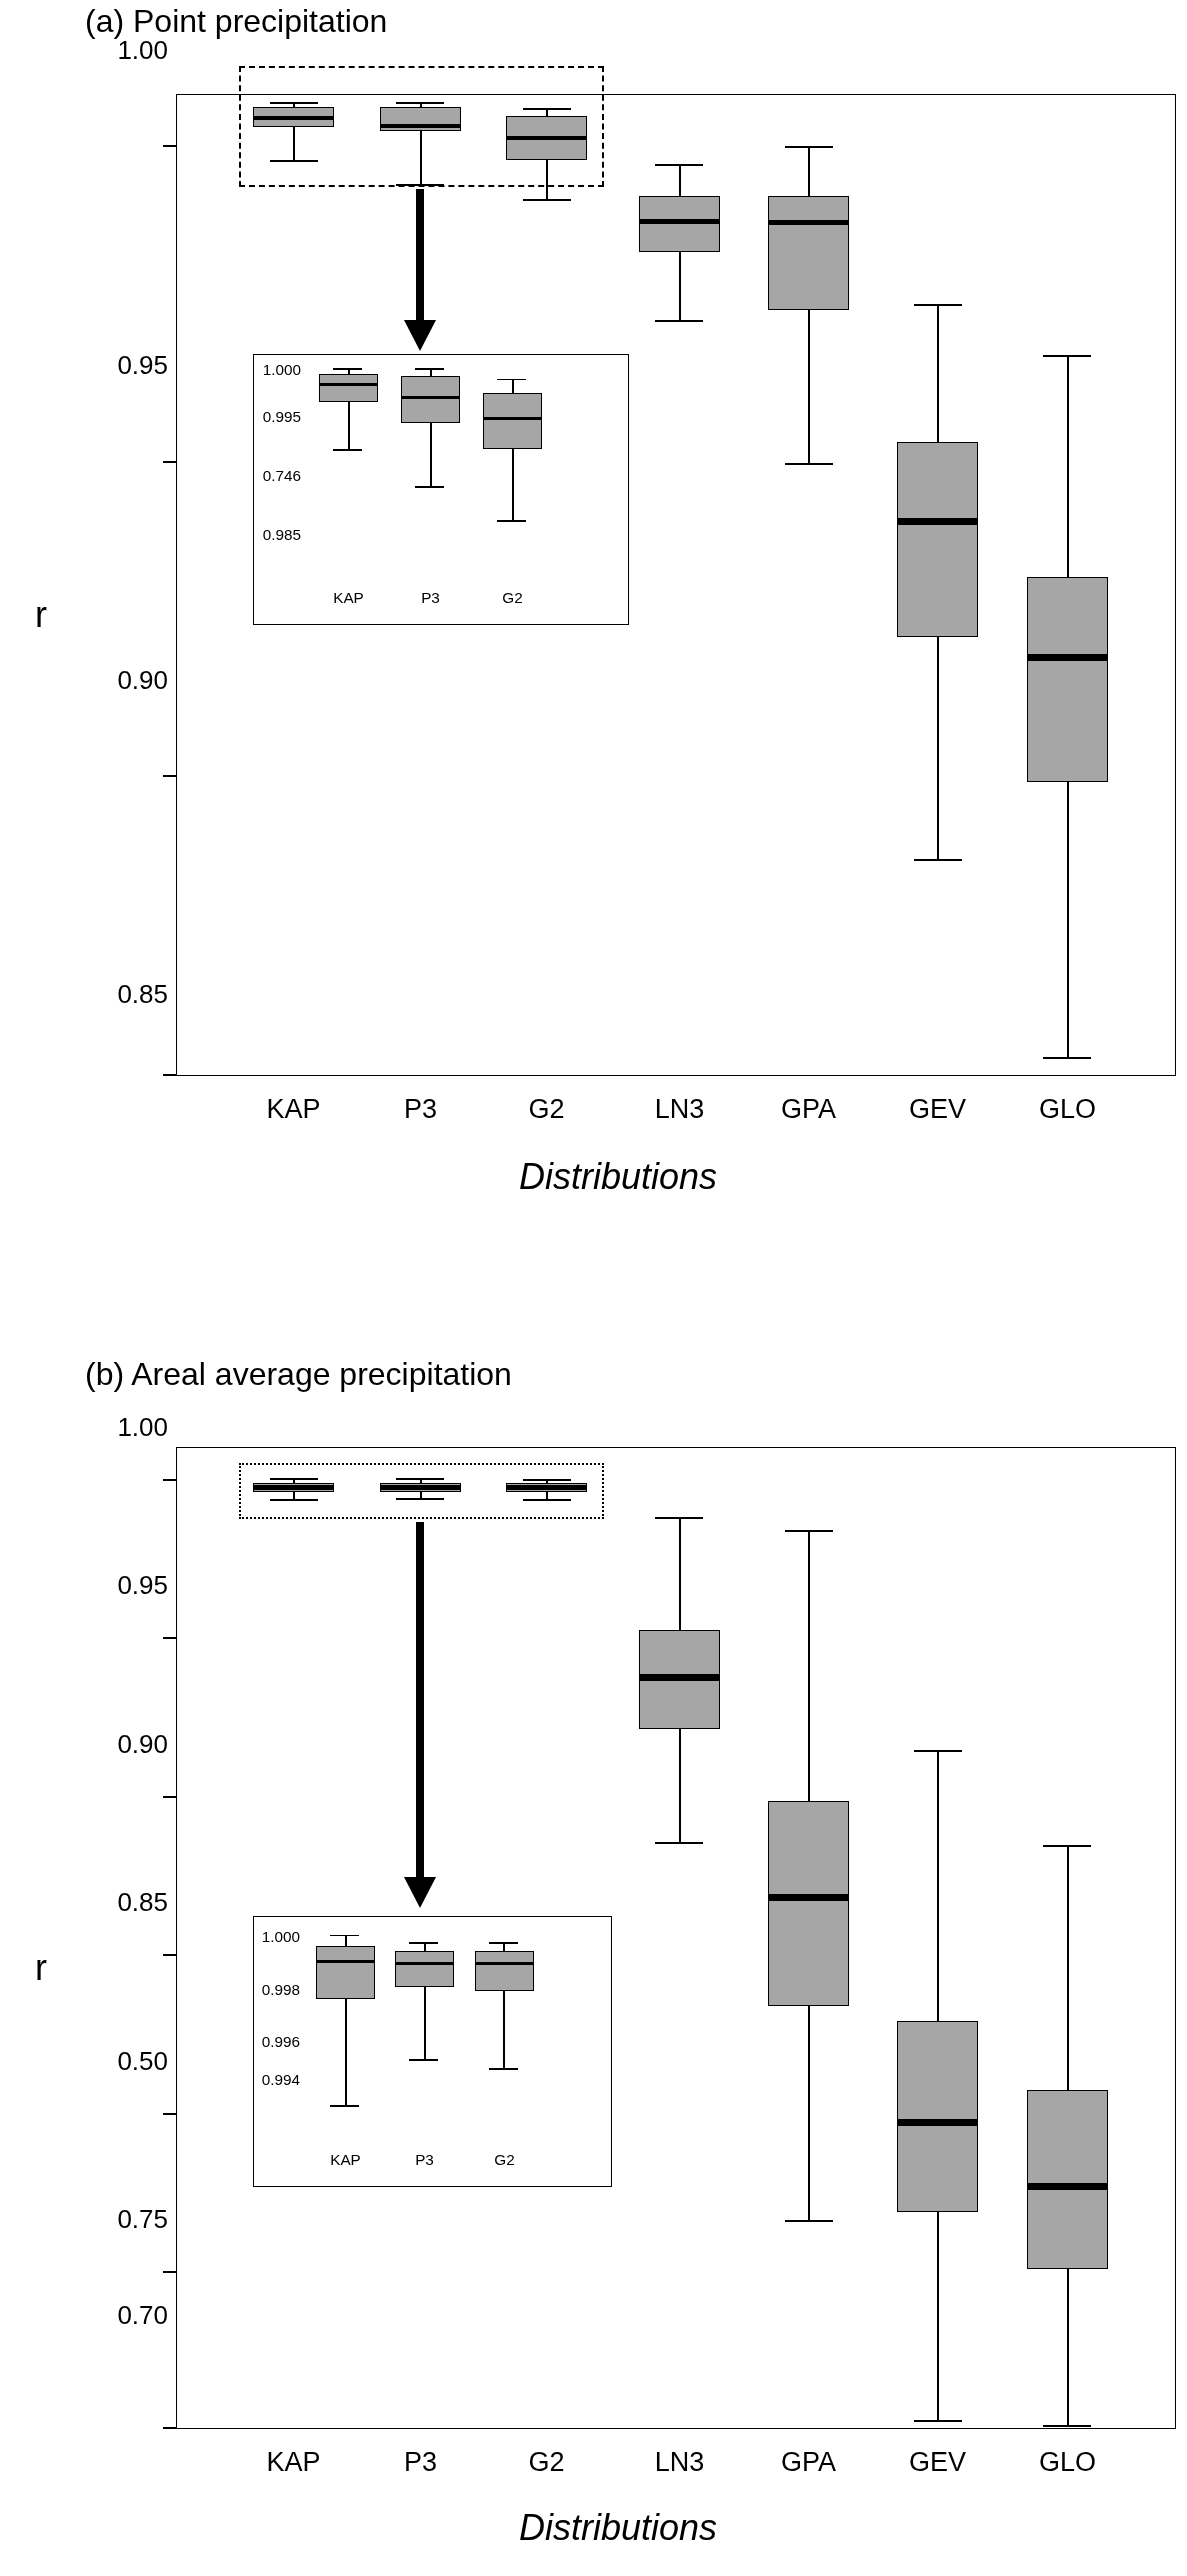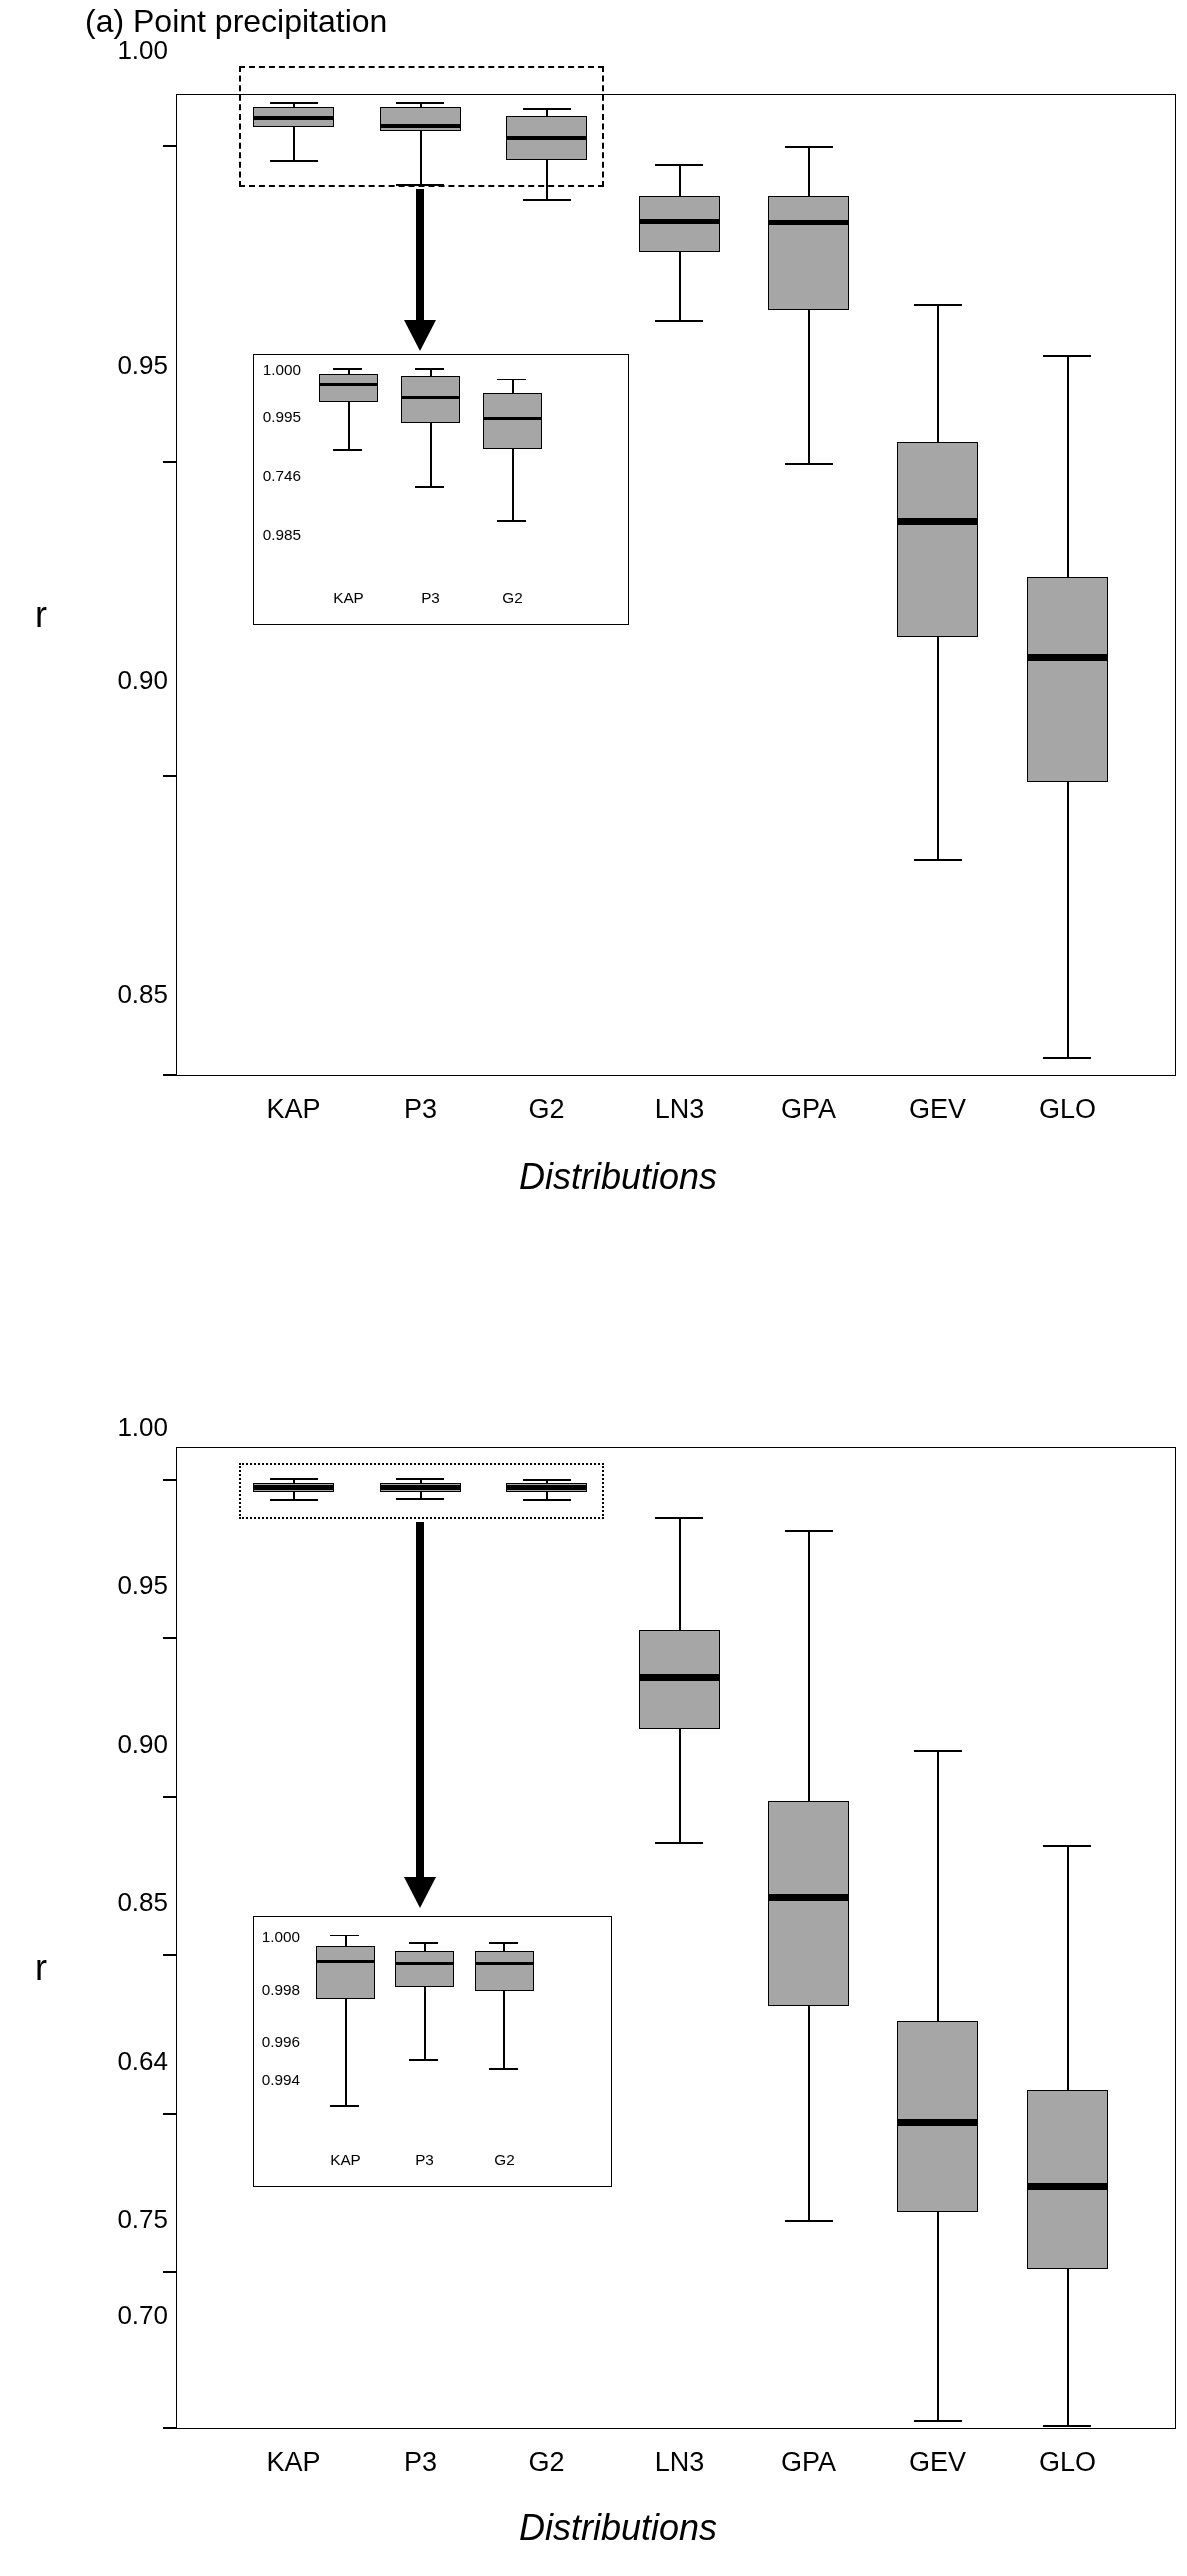--- a/index.html
+++ b/index.html
@@ -256,20 +256,21 @@
   <div class="xtick-label" style="left:609px; top:1094px; width:141px;">LN3</div>
   <div class="xtick-label" style="left:738px; top:1094px; width:141px;">GPA</div>
   <div class="xtick-label" style="left:867px; top:1094px; width:141px;">GEV</div>
   <div class="xtick-label" style="left:997px; top:1094px; width:141px;">GLO</div>
 
   <div class="axis-label-x" style="left:412px; top:1156px; width:412px;">Distributions</div>
 </div>
 
 <div class="panel" id="panel-b">
 
+  <div class="panel-title" style="left:85px; top:62px;">(b) Areal average precipitation</div>
 
   <div class="axis-label-y" style="left:35px; top:653px;">r</div>
 
   <div class="plot-frame" id="frame-b" style="left:176px; top:153px; width:1000px; height:982px;">
 
     <div>
       <div class="whisker-v" style="left:116px; top:30px; height:21px;"></div>
       <div class="cap" style="left:93px; top:30px; width:48px;"></div>
       <div class="cap" style="left:93px; top:51px; width:48px;"></div>
       <div class="box" style="left:76px; top:35px; width:81px; height:9.4px;"></div>
@@ -363,21 +364,21 @@
       <div class="inset-xtick" style="left:56px; top:234px; width:71px;">KAP</div>
       <div class="inset-xtick" style="left:135px; top:234px; width:71px;">P3</div>
       <div class="inset-xtick" style="left:215px; top:234px; width:71px;">G2</div>
     </div>
   </div>
 
   <div class="ytick-label" style="left:65px; top:118px; width:103px;">1.00</div>
   <div class="ytick-label" style="left:65px; top:276px; width:103px;">0.95</div>
   <div class="ytick-label" style="left:65px; top:435px; width:103px;">0.90</div>
   <div class="ytick-label" style="left:65px; top:593px; width:103px;">0.85</div>
-  <div class="ytick-label" style="left:65px; top:752px; width:103px;">0.64</div>
+  <div class="ytick-label" style="left:65px; top:752px; width:103px;">0.50</div>
   <div class="ytick-label" style="left:65px; top:910px; width:103px;">0.75</div>
   <div class="ytick-label" style="left:65px; top:1006px; width:103px;">0.70</div>
 
   <div class="tick-mark" style="left:163px; top:185px; width:13px; height:2.4px;"></div>
   <div class="tick-mark" style="left:163px; top:343px; width:13px; height:2.4px;"></div>
   <div class="tick-mark" style="left:163px; top:502px; width:13px; height:2.4px;"></div>
   <div class="tick-mark" style="left:163px; top:660px; width:13px; height:2.4px;"></div>
   <div class="tick-mark" style="left:163px; top:819px; width:13px; height:2.4px;"></div>
   <div class="tick-mark" style="left:163px; top:977px; width:13px; height:2.4px;"></div>
   <div class="tick-mark" style="left:163px; top:1133px; width:13px; height:2.4px;"></div>

